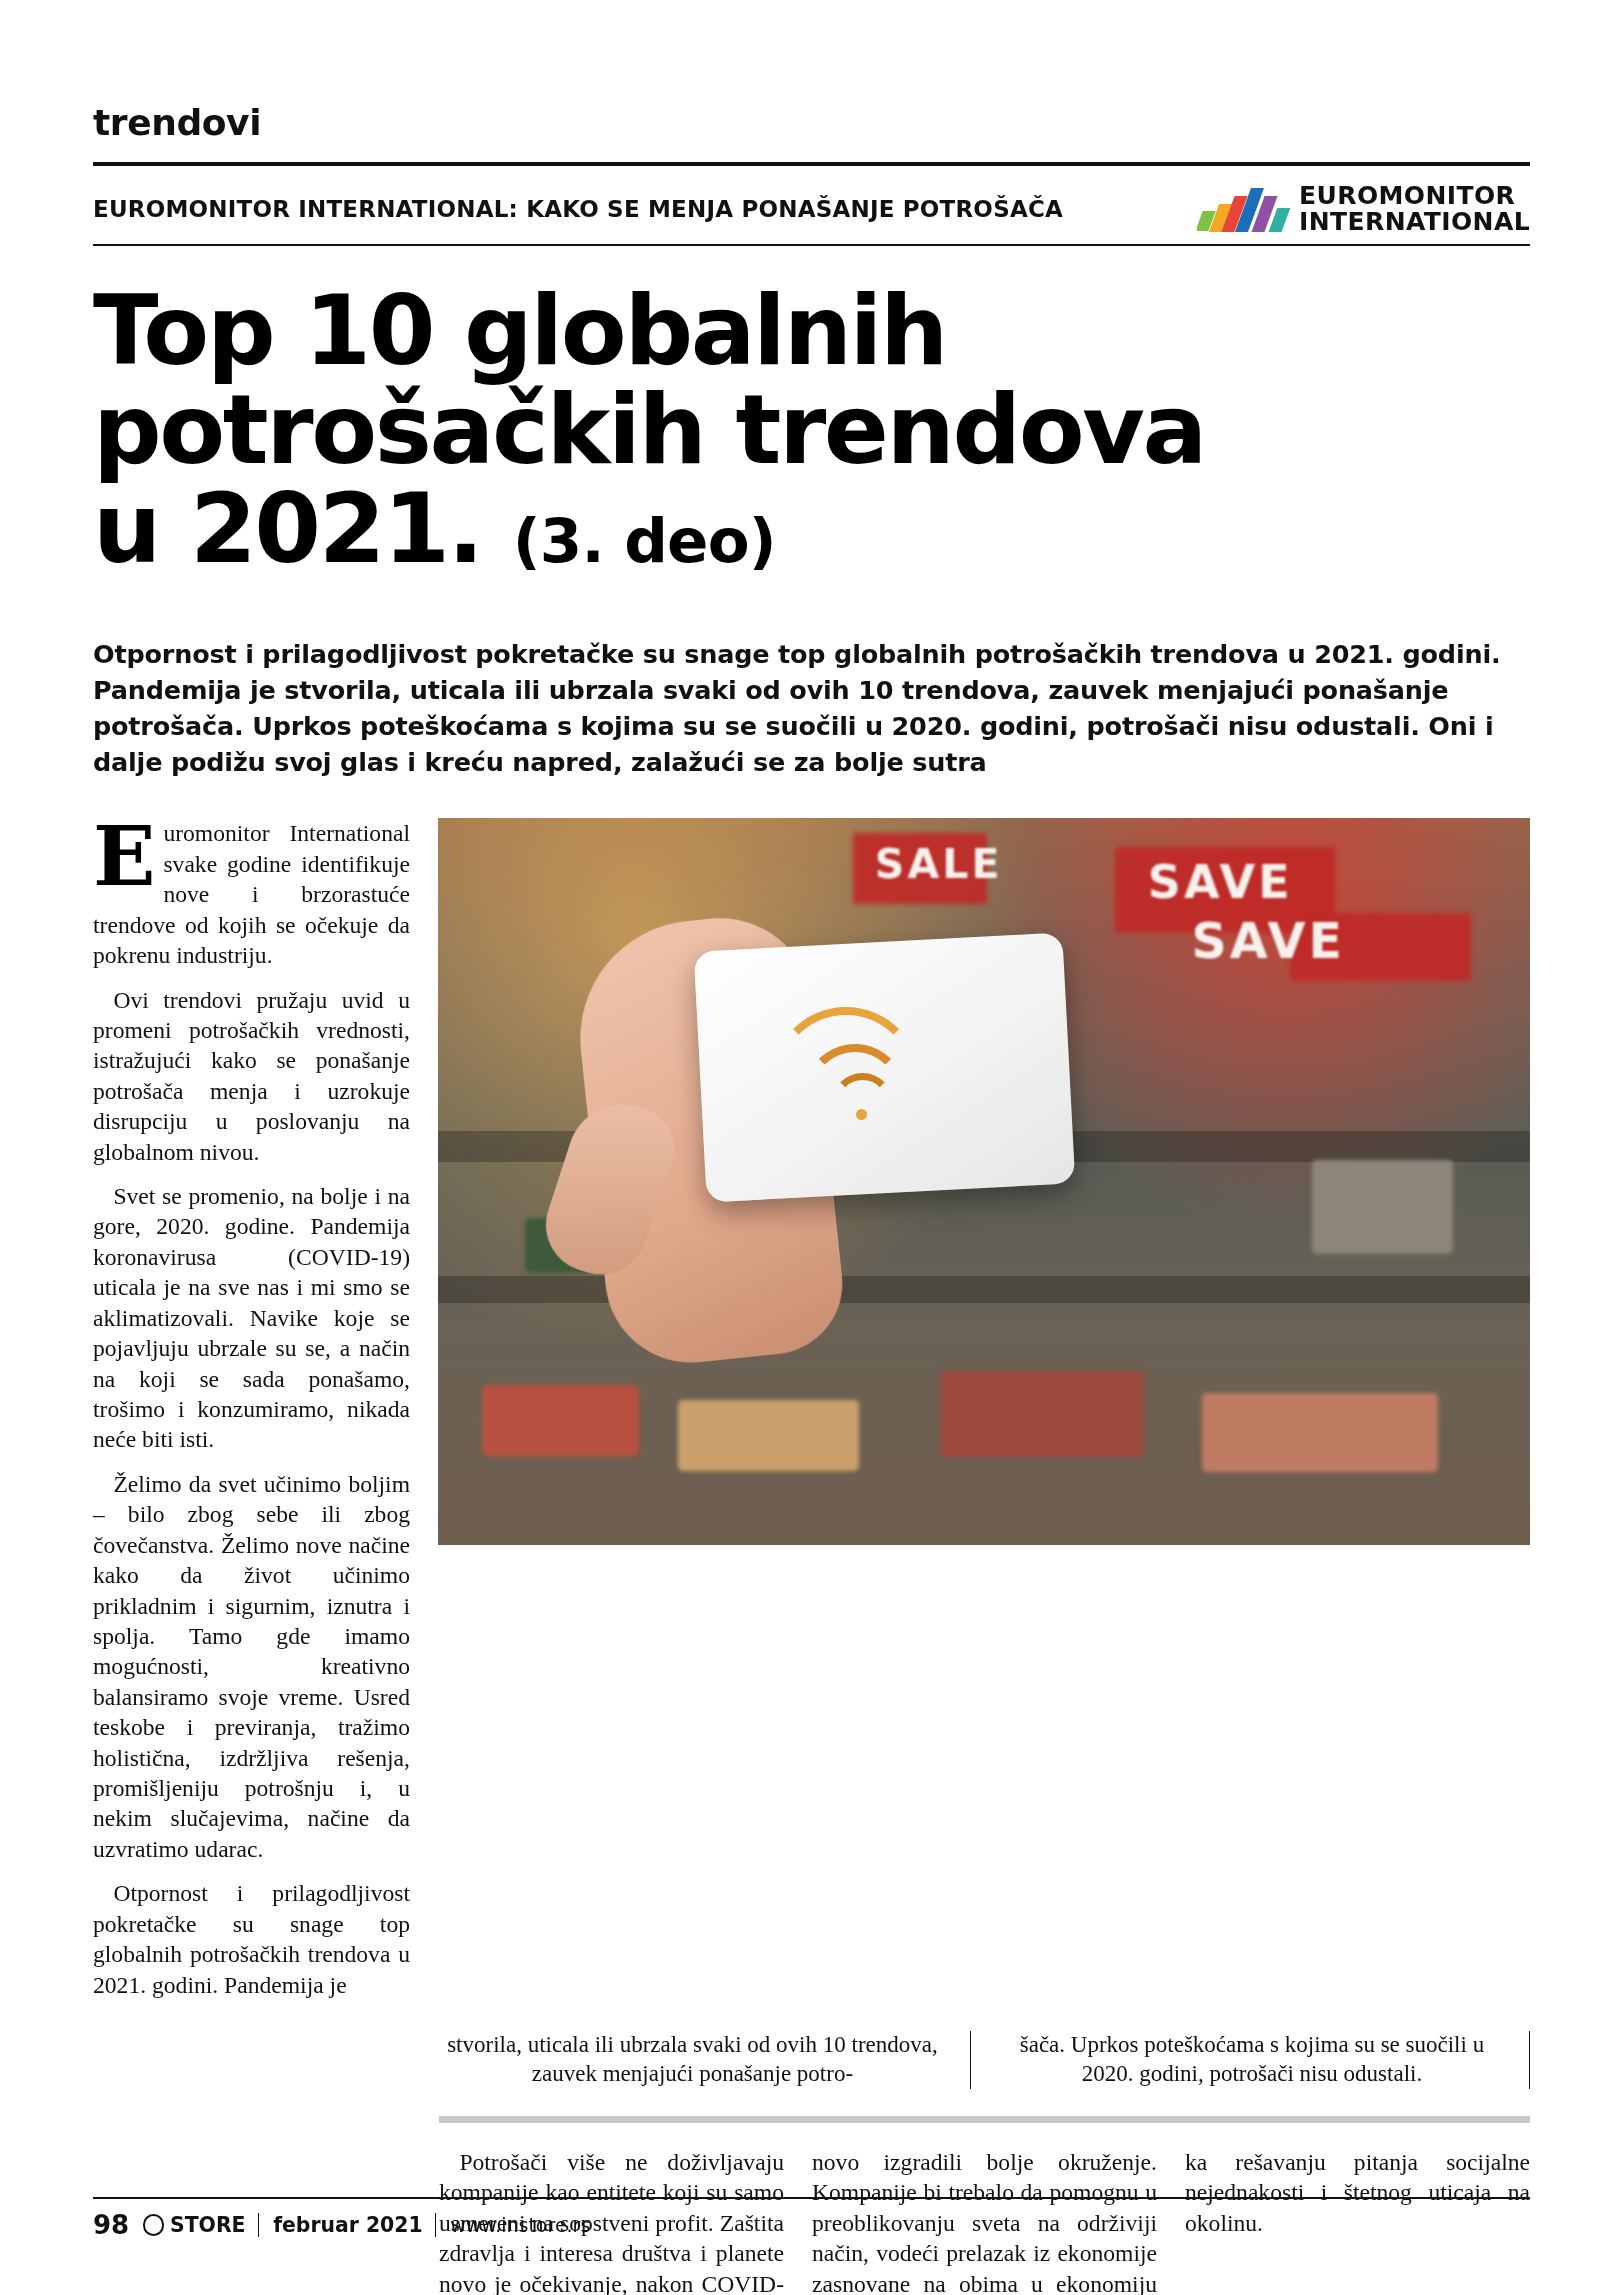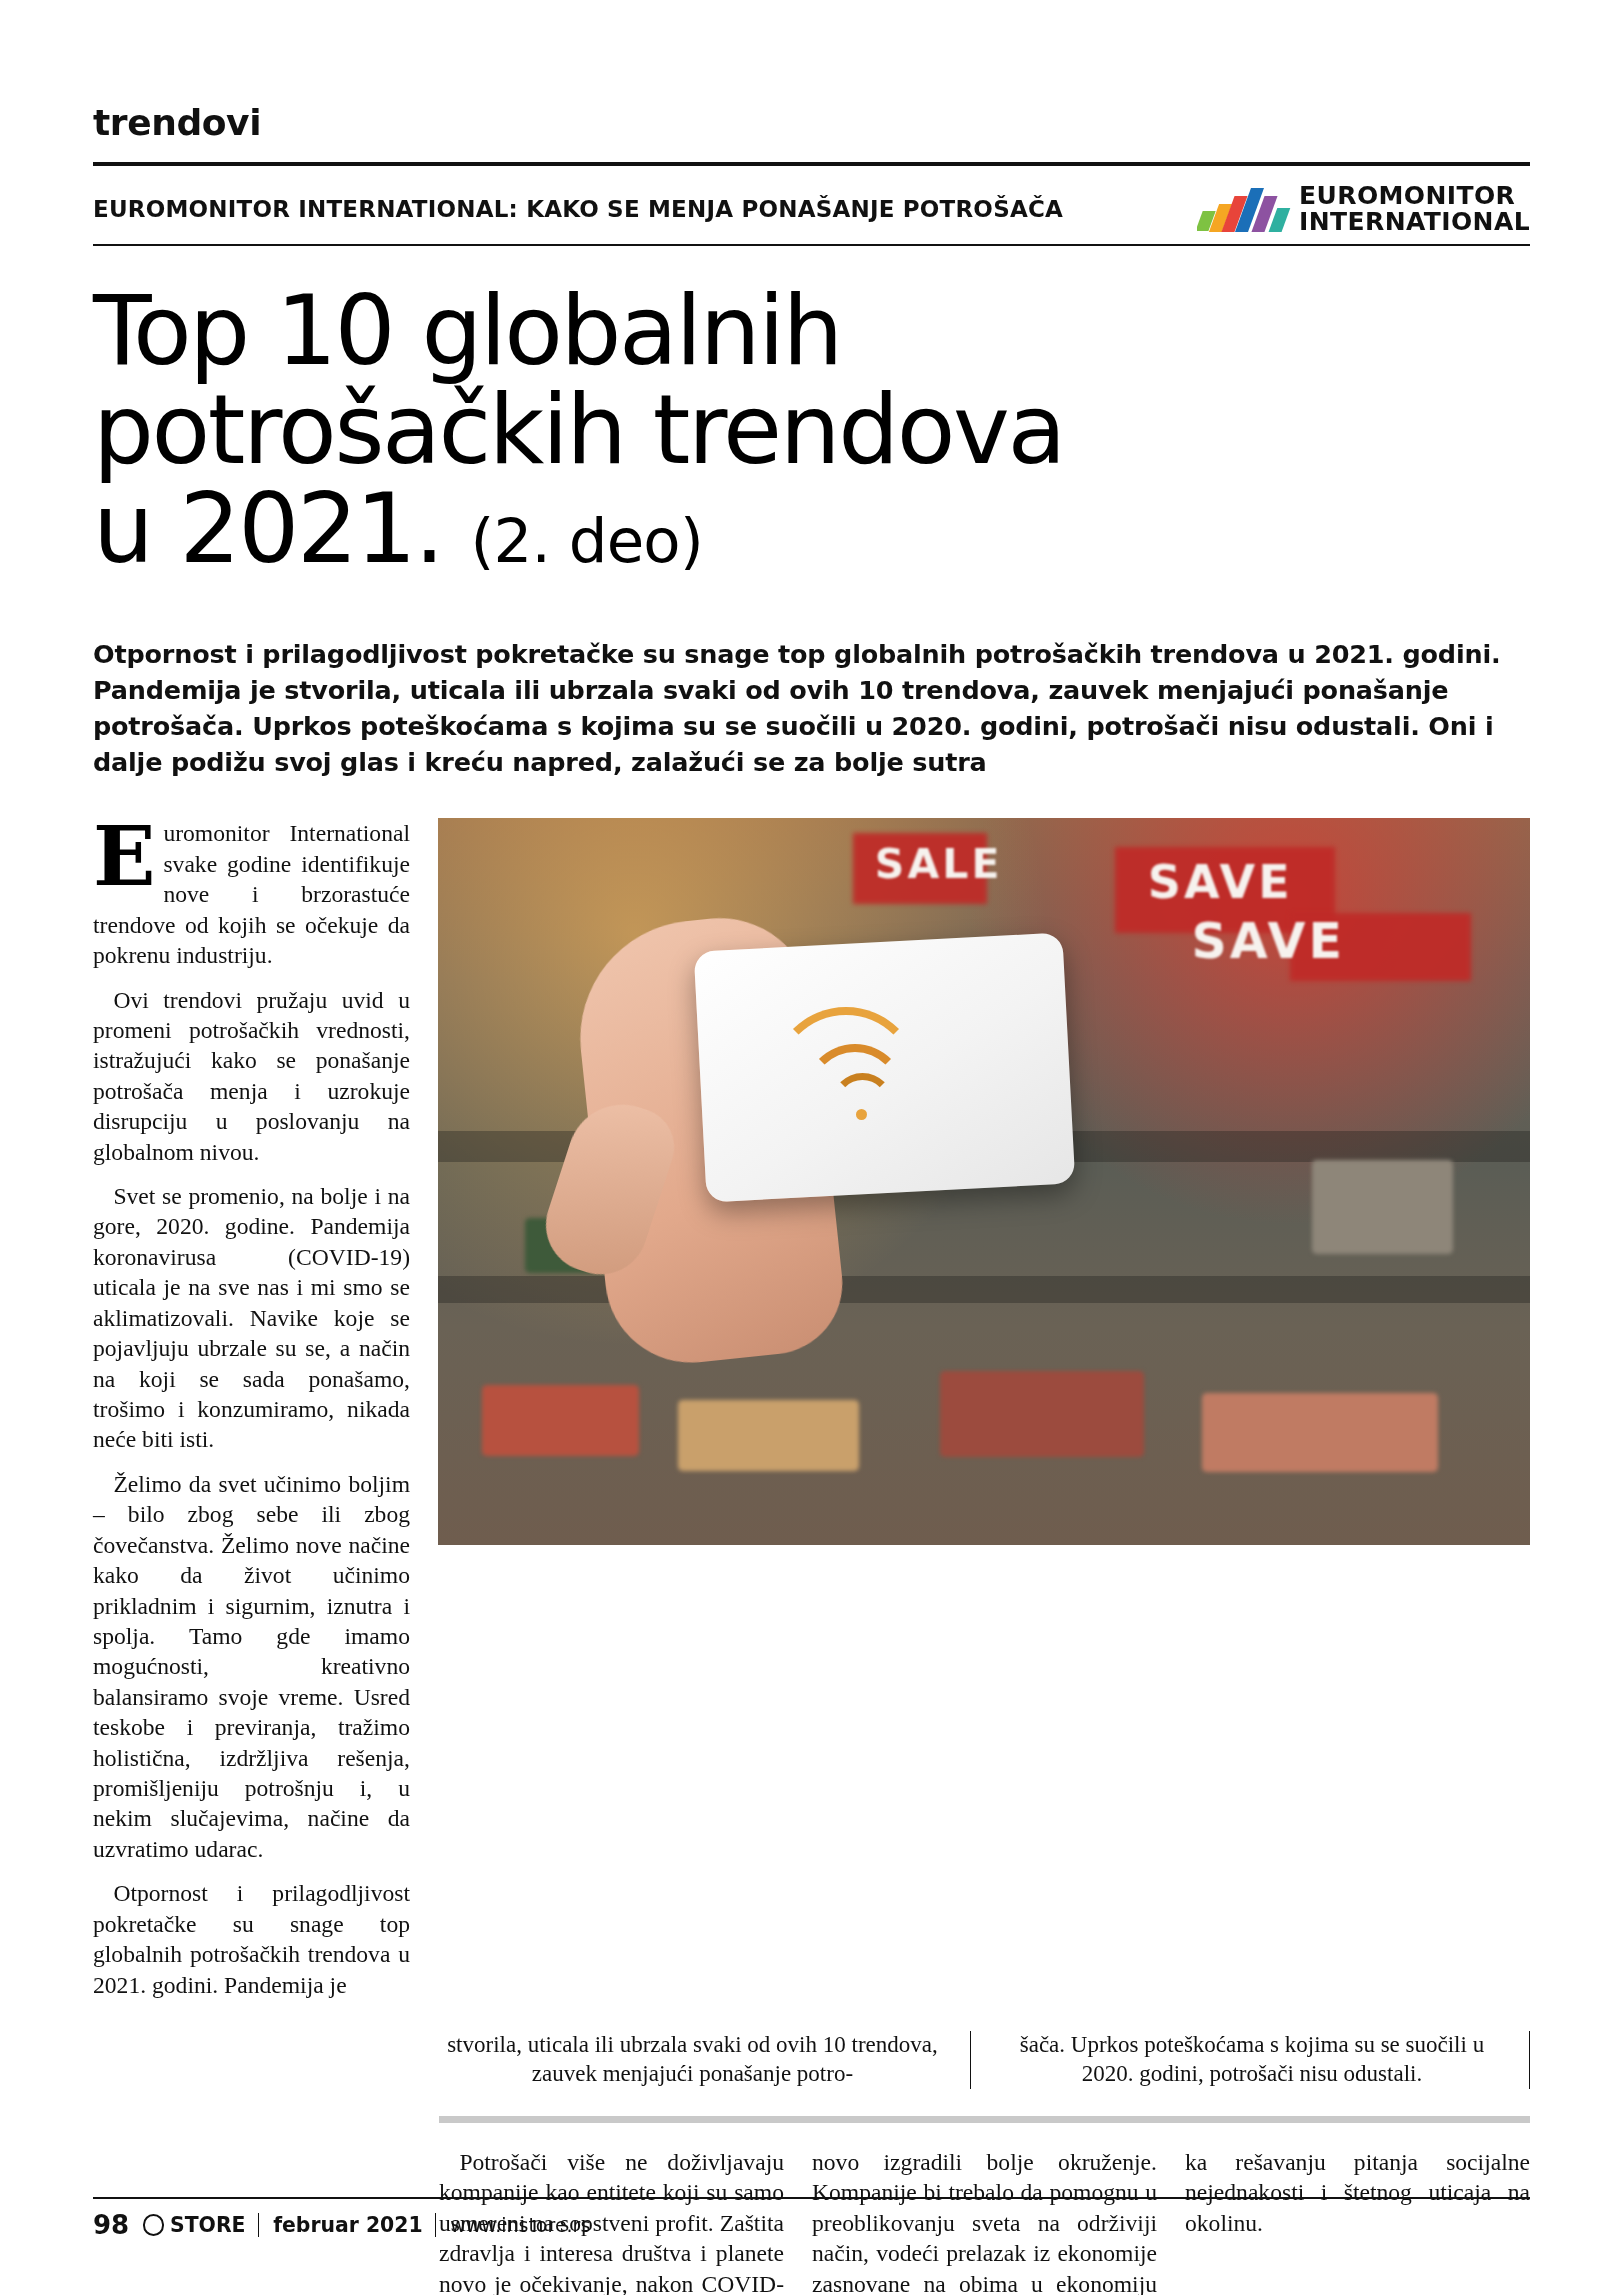--- a/index.html
+++ b/index.html
@@ -80,21 +80,21 @@
   }
   .rule-thin {
     height: 2.4px;
     background: #111;
     width: 100%;
   }
 
   
   .headline {
     font-family: "DejaVu Sans", sans-serif;
-    font-weight: normal;
+    font-weight: bold;
     font-size: 96px;
     line-height: 1.03;
     letter-spacing: -2.4px;
     margin: 36px 0 0 0;
     color: #000;
   }
   .headline .sub {
     font-size: 61px;
     letter-spacing: -0.8px;
   }
@@ -356,21 +356,21 @@
       </div>
     </div>
     <div class="rule-thin"></div>
   </div>
 
   <h1 class="headline">
     <div>Top 10 globalnih</div>
     <div>potrošačkih trendova</div>
     <div>
       <span>u 2021.</span>
-      <span class="sub">(2. deo)</span>
+      <span class="sub">(3. deo)</span>
     </div>
   </h1>
 
   <div class="standfirst">Otpornost i prilagodljivost pokretačke su snage top globalnih potrošačkih trendova u 2021. godini. Pandemija je stvorila, uticala ili ubrzala svaki od ovih 10 trendova, zauvek menjajući ponašanje potrošača. Uprkos poteškoćama s kojima su se suočili u 2020. godini, potrošači nisu odustali. Oni i dalje podižu svoj glas i kreću napred, zalažući se za bolje sutra</div>
 
   <div class="top-area">
     <div class="col-narrow body-text">
       <p class="first">
         <span class="dropcap">E</span><span>uromonitor International svake godine identifikuje nove i brzorastuće trendove od kojih se očekuje da pokrenu industriju.</span>
       </p>

